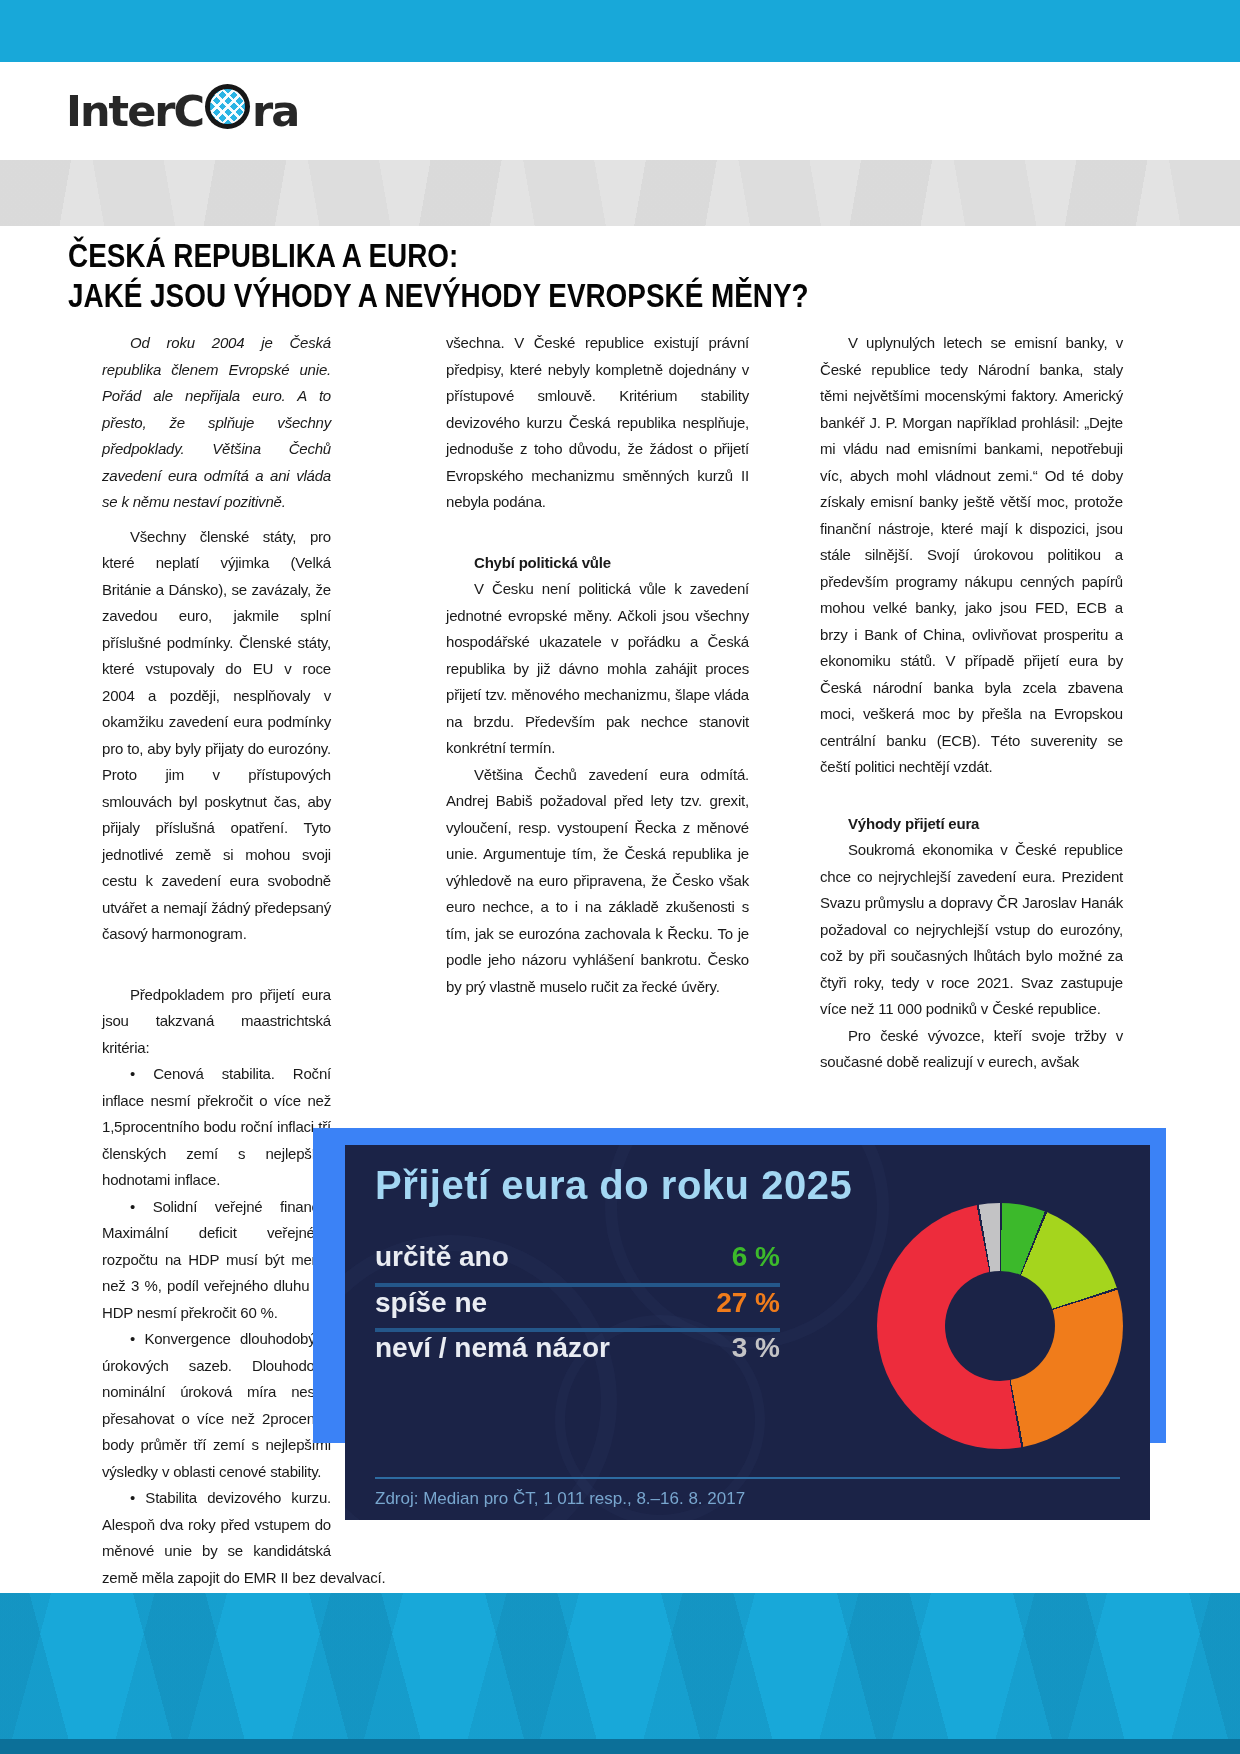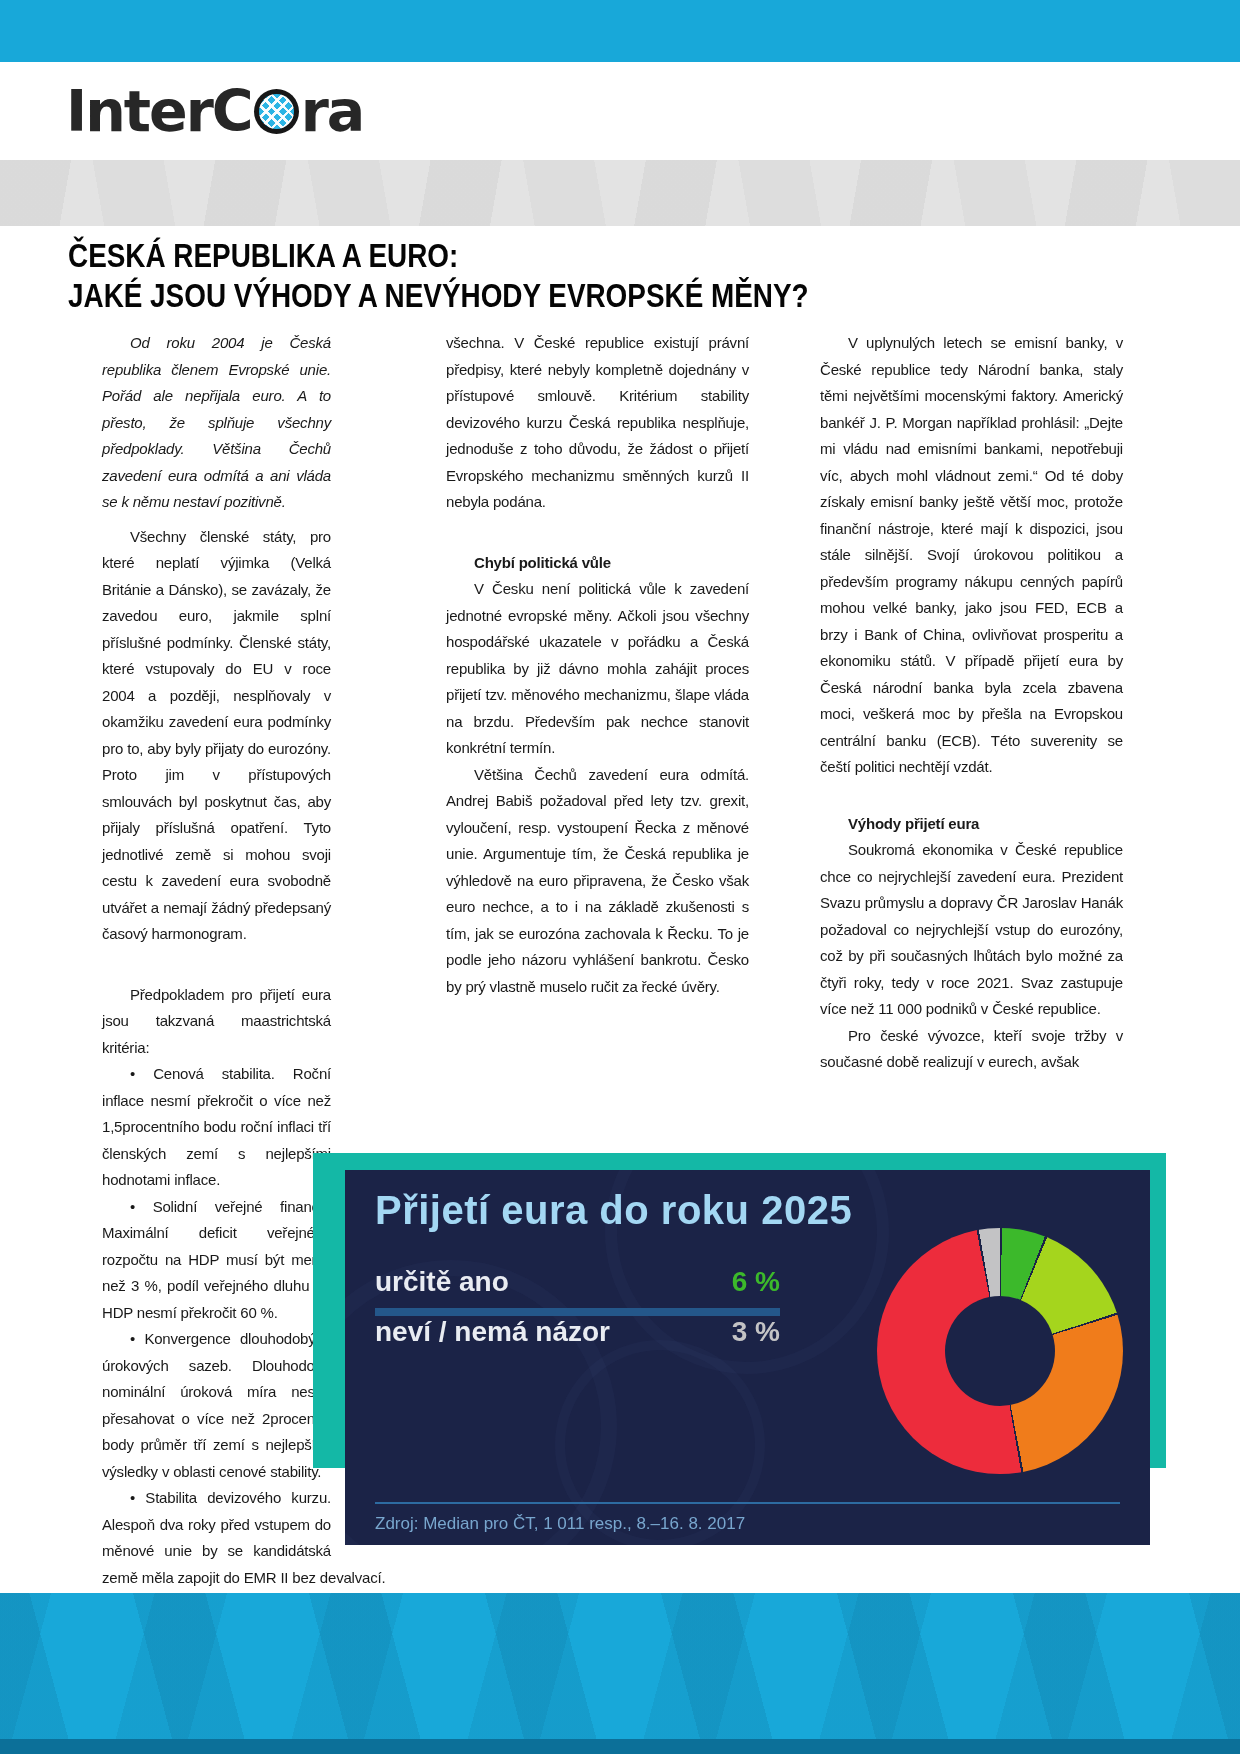--- a/index.html
+++ b/index.html
@@ -1,21 +1,21 @@
 <!DOCTYPE html>
 <html lang="cs"><head>
 <meta charset="utf-8">
 <style>
   html,body{margin:0;padding:0;background:#888;}
   .page{position:relative;width:1240px;height:1754px;background:#ffffff;overflow:hidden;
         font-family:"Liberation Sans",sans-serif;}
   
   .topbar{position:absolute;left:0;top:0;width:1240px;height:62px;background:#18a8d9;}
   .logo{position:absolute;left:66px;top:76px;height:70px;font-family:"DejaVu Sans",sans-serif;
-        font-weight:700;font-size:57px;line-height:70px;color:#272727;letter-spacing:-2px;}
+        font-weight:700;font-size:43px;line-height:70px;color:#272727;letter-spacing:-2px;}
   .globe{display:inline-block;width:45px;height:45px;border-radius:50%;background:#171717;
          position:relative;vertical-align:-3px;margin:0 2px;}
   .globe-core{position:absolute;left:5px;top:5px;right:5px;bottom:5px;border-radius:50%;
          background-color:#2ab4e4;
          background-image:
            repeating-linear-gradient(45deg, rgba(255,255,255,.95) 0 2.5px, rgba(255,255,255,0) 2.5px 8px),
            repeating-linear-gradient(135deg, rgba(255,255,255,.95) 0 2.5px, rgba(255,255,255,0) 2.5px 8px);}
   .grayband{position:absolute;left:0;top:160px;width:1240px;height:66px;background-color:#e3e3e3;
          background-image:
            repeating-linear-gradient(100deg, rgba(0,0,0,.040) 0 70px, rgba(0,0,0,0) 70px 212px),
@@ -29,21 +29,21 @@
        letter-spacing:-0.2px;text-align:justify;color:#191919;}
   .c1{left:70px;margin-left:32px;} .c2{left:446px;} .c3{left:820px;}
   .col p{margin:0;text-indent:28px;}
   .col p.noind{text-indent:0;}
   .intro{font-style:italic;text-indent:0;margin-bottom:8px !important;}
   .gap-after{margin-bottom:34px !important;}
   .gap-before{margin-top:30px !important;}
   .subhead{font-weight:700;}
   .chart-spacer{float:right;width:74px;height:409px;margin-top:823px;}
   
-  .chart-frame{position:absolute;left:313px;top:1153px;width:853px;height:315px;background:#14b8a6;}
+  .chart-frame{position:absolute;left:313px;top:1128px;width:853px;height:315px;background:#3b82f6;}
   .chart-box{position:absolute;left:32px;top:17px;width:805px;height:375px;background:#1b2347;overflow:hidden;}
   .decor{position:absolute;border-radius:50%;border:16px solid rgba(120,150,220,.045);}
   .d1{left:-60px;top:90px;width:300px;height:300px;}
   .d2{left:260px;top:-80px;width:260px;height:260px;border-width:12px;}
   .d3{left:210px;top:170px;width:190px;height:190px;border-width:10px;}
   .chart-title{position:absolute;left:30px;top:18px;font-size:40px;font-weight:700;color:#a3d7f3;letter-spacing:0.5px;}
   .legend{position:absolute;left:30px;top:96px;width:405px;}
   .leg-row{height:41.5px;display:flex;justify-content:space-between;align-items:flex-start;
            font-size:28px;font-weight:700;color:#e9ecf2;}
   .leg-sep{height:2px;background:#24578a;}
@@ -105,20 +105,24 @@
       <div class="decor d2"></div>
       <div class="decor d3"></div>
       <div class="chart-title">Přijetí eura do roku 2025</div>
       <div class="legend">
           <div class="leg-row">
             <span>určitě ano</span>
             <span style="color: rgb(60, 185, 43);">6 %</span>
           </div>
           <div class="leg-sep"></div>
           <div class="leg-sep"></div>
+          <div class="leg-row">
+            <span>spíše ne</span>
+            <span style="color: rgb(240, 124, 27);">27 %</span>
+          </div>
           <div class="leg-sep"></div>
           <div class="leg-sep"></div>
           <div class="leg-row">
             <span>neví / nemá názor</span>
             <span style="color: rgb(195, 195, 197);">3 %</span>
           </div>
         </div>
       <div class="donut" style="background: conic-gradient(from -11deg, rgb(27, 35, 71) 0deg, rgb(27, 35, 71) 1.1deg, rgb(195, 195, 197) 1.1deg, rgb(195, 195, 197) 10.8deg, rgb(27, 35, 71) 10.8deg, rgb(27, 35, 71) 11.9deg, rgb(60, 185, 43) 11.9deg, rgb(60, 185, 43) 32.4deg, rgb(27, 35, 71) 32.4deg, rgb(27, 35, 71) 33.5deg, rgb(165, 213, 29) 33.5deg, rgb(165, 213, 29) 82.8deg, rgb(27, 35, 71) 82.8deg, rgb(27, 35, 71) 83.9deg, rgb(240, 124, 27) 83.9deg, rgb(240, 124, 27) 180deg, rgb(27, 35, 71) 180deg, rgb(27, 35, 71) 181.1deg, rgb(237, 44, 60) 181.1deg, rgb(237, 44, 60) 360deg);"></div>
       <div class="chart-rule"></div>
       <div class="chart-source">Zdroj: Median pro ČT, 1 011 resp., 8.–16. 8. 2017</div>

